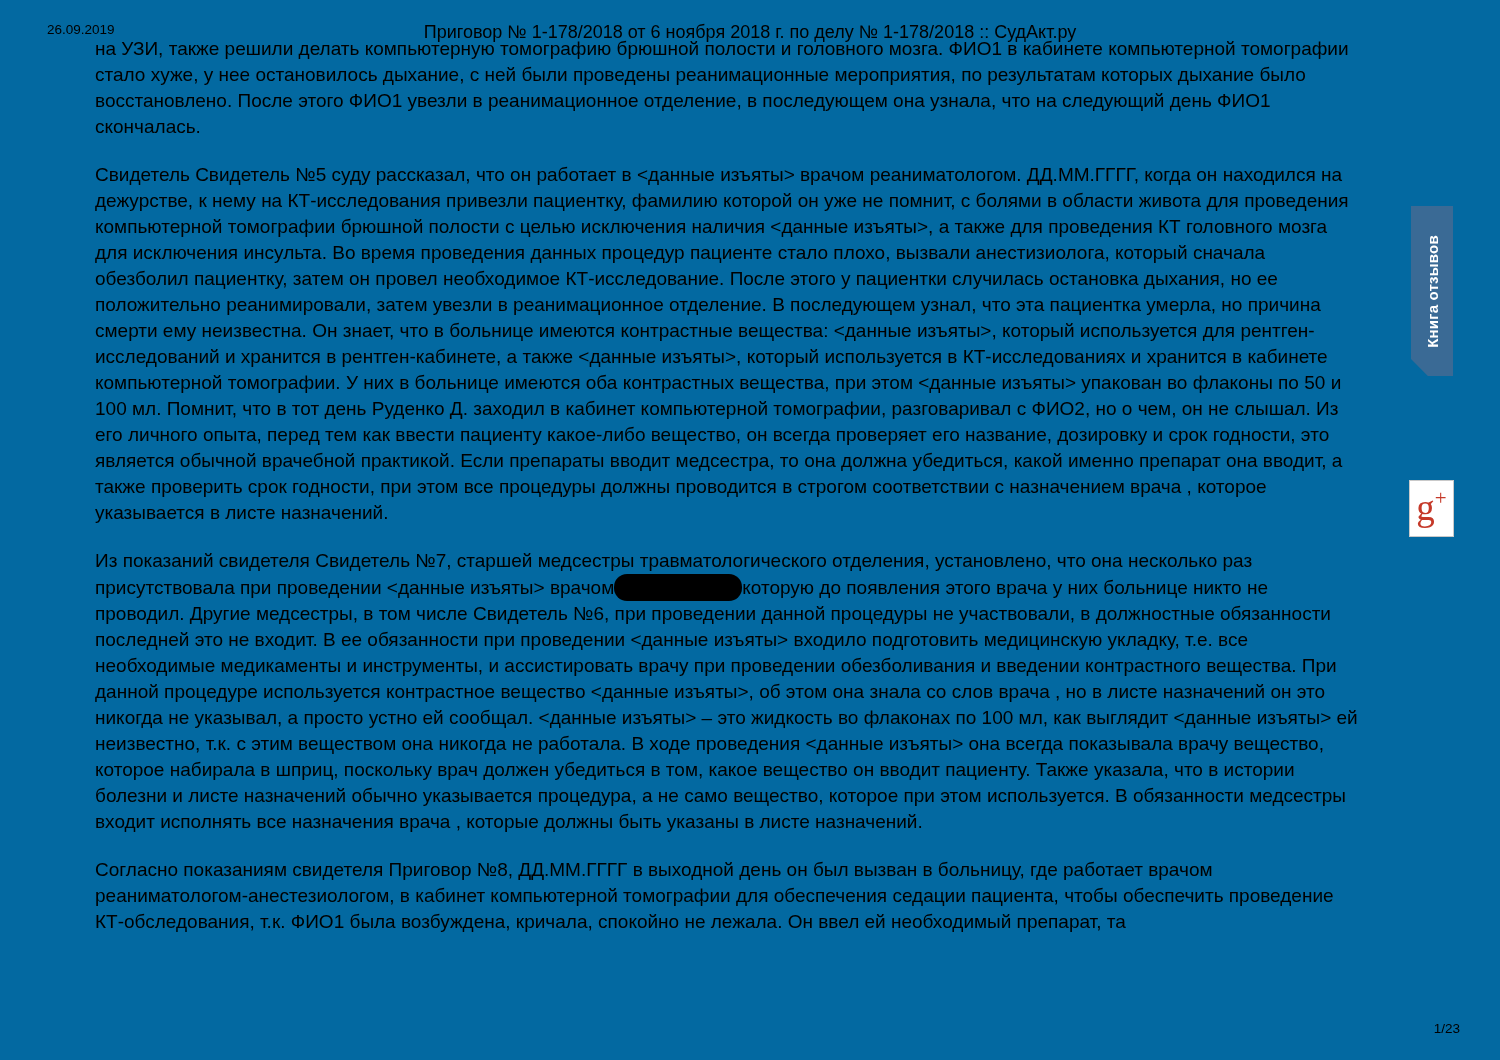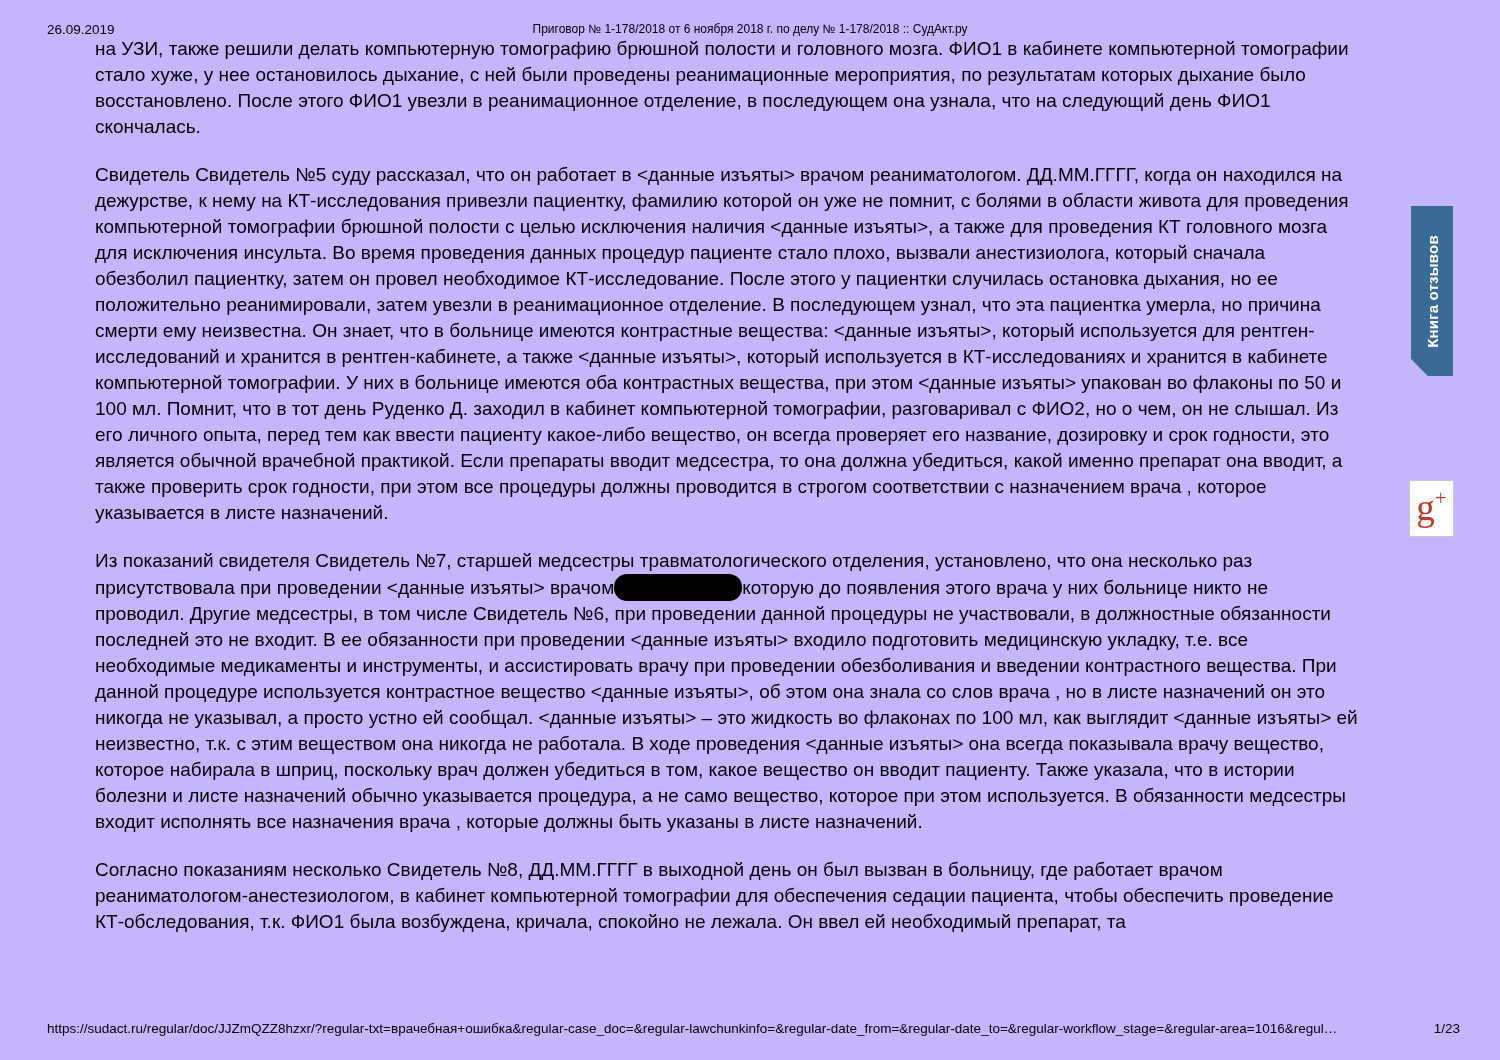--- a/index.html
+++ b/index.html
@@ -1,20 +1,20 @@
 <!DOCTYPE html>
 <html><head>
 <meta charset="utf-8">
 <style>
   * { margin:0; padding:0; box-sizing:border-box; }
   body { background:#ffffff; font-family:"Liberation Sans", sans-serif; }
-  .page { position:relative; width:1500px; height:1060px; background:#c4b5fd; overflow:hidden; }
+  .page { position:relative; width:1500px; height:1060px; background:#0369a1; overflow:hidden; }
 
   .print-date { position:absolute; top:22px; left:47px; font-size:13.5px; color:#000; }
-  .print-title { position:absolute; top:22px; left:0; width:100%; text-align:center; font-size:12px; color:#000; }
+  .print-title { position:absolute; top:22px; left:0; width:100%; text-align:center; font-size:18px; color:#000; }
 
   .doc { position:absolute; top:36px; left:95px; width:1264px; font-size:19px; line-height:26px; color:#000; }
   .doc p { margin:0 0 22px 0; }
   .doc b { font-weight:normal; }
   .redaction { display:inline-block; width:128px; height:27px; background:#000; border-radius:13px; vertical-align:-7px; }
 
   .feedback-tab { position:absolute; top:206px; right:47px; width:42px; height:170px; background:#3a6a95;
                   clip-path:polygon(0 0,100% 0,100% 100%,40% 100%,0 90%);
                   display:flex; align-items:center; justify-content:center; cursor:pointer; }
   .feedback-tab .tab-label { transform:rotate(-90deg); white-space:nowrap; color:#ffffff;
@@ -35,28 +35,27 @@
 
 <div class="page">
 
   <div class="print-date">26.09.2019</div>
   <div class="print-title">Приговор № 1-178/2018 от 6 ноября 2018 г. по делу № 1-178/2018 :: СудАкт.ру</div>
 
   <div class="doc">
     <p><span>на УЗИ, также решили делать компьютерную томографию брюшной полости и головного мозга. ФИО1 в кабинете компьютерной томографии стало хуже, у нее остановилось дыхание, с ней были проведены реанимационные мероприятия, по результатам которых дыхание было восстановлено. После этого ФИО1 увезли в реанимационное отделение, в последующем она узнала, что на следующий день ФИО1 скончалась.</span></p>
     <p><span>Свидетель Свидетель №5 суду рассказал, что он работает в &lt;данные изъяты&gt; </span><b>врачом</b><span> реаниматологом. ДД.ММ.ГГГГ, когда он находился на дежурстве, к нему на КТ-исследования привезли пациентку, фамилию которой он уже не помнит, с болями в области живота для проведения компьютерной томографии брюшной полости с целью исключения наличия &lt;данные изъяты&gt;, а также для проведения КТ головного мозга для исключения инсульта. Во время проведения данных процедур пациенте стало плохо, вызвали анестизиолога, который сначала обезболил пациентку, затем он провел необходимое КТ-исследование. После этого у пациентки случилась остановка дыхания, но ее положительно реанимировали, затем увезли в реанимационное отделение. В последующем узнал, что эта пациентка умерла, но причина смерти ему неизвестна. Он знает, что в больнице имеются контрастные вещества: &lt;данные изъяты&gt;, который используется для рентген-исследований и хранится в рентген-кабинете, а также &lt;данные изъяты&gt;, который используется в КТ-исследованиях и хранится в кабинете компьютерной томографии. У них в больнице имеются оба контрастных вещества, при этом &lt;данные изъяты&gt; упакован во флаконы по 50 и 100 мл. Помнит, что в тот день Руденко Д. заходил в кабинет компьютерной томографии, разговаривал с ФИО2, но о чем, он не слышал. Из его личного опыта, перед тем как ввести пациенту какое-либо вещество, он всегда проверяет его название, дозировку и срок годности, это является обычной </span><b>врачебной</b><span> практикой. Если препараты вводит медсестра, то она должна убедиться, какой именно препарат она вводит, а также проверить срок годности, при этом все процедуры должны проводится в строгом соответствии с назначением </span><b>врача</b><span> , которое указывается в листе назначений.</span></p>
     <p><span>Из показаний свидетеля Свидетель №7, старшей медсестры травматологического отделения, установлено, что она несколько раз присутствовала при проведении &lt;данные изъяты&gt; </span><b>врачом</b><span class="redaction"></span><span>которую до появления этого </span><b>врача</b><span> у них больнице никто не проводил. Другие медсестры, в том числе Свидетель №6, при проведении данной процедуры не участвовали, в должностные обязанности последней это не входит. В ее обязанности при проведении &lt;данные изъяты&gt; входило подготовить медицинскую укладку, т.е. все необходимые медикаменты и инструменты, и ассистировать </span><b>врачу</b><span> при проведении обезболивания и введении контрастного вещества. При данной процедуре используется контрастное вещество &lt;данные изъяты&gt;, об этом она знала со слов </span><b>врача</b><span> , но в листе назначений он это никогда не указывал, а просто устно ей сообщал. &lt;данные изъяты&gt; – это жидкость во флаконах по 100 мл, как выглядит &lt;данные изъяты&gt; ей неизвестно, т.к. с этим веществом она никогда не работала. В ходе проведения &lt;данные изъяты&gt; она всегда показывала </span><b>врачу</b><span> вещество, которое набирала в шприц, поскольку </span><b>врач</b><span> должен убедиться в том, какое вещество он вводит пациенту. Также указала, что в истории болезни и листе назначений обычно указывается процедура, а не само вещество, которое при этом используется. В обязанности медсестры входит исполнять все назначения </span><b>врача</b><span> , которые должны быть указаны в листе назначений.</span></p>
-    <p><span>Согласно показаниям несколько Свидетель №8, ДД.ММ.ГГГГ в выходной день он был вызван в больницу, где работает </span><b>врачом</b><span> реаниматологом-анестезиологом, в кабинет компьютерной томографии для обеспечения седации пациента, чтобы обеспечить проведение КТ-обследования, т.к. ФИО1 была возбуждена, кричала, спокойно не лежала. Он ввел ей необходимый препарат, та</span></p>
+    <p><span>Согласно показаниям свидетеля Приговор №8, ДД.ММ.ГГГГ в выходной день он был вызван в больницу, где работает </span><b>врачом</b><span> реаниматологом-анестезиологом, в кабинет компьютерной томографии для обеспечения седации пациента, чтобы обеспечить проведение КТ-обследования, т.к. ФИО1 была возбуждена, кричала, спокойно не лежала. Он ввел ей необходимый препарат, та</span></p>
   </div>
 
   <div class="feedback-tab">
     <span class="tab-label">Книга отзывов</span>
   </div>
 
   <div class="gplus">
     <span class="g">g</span>
       <span class="plus">+</span>
   </div>
 
-  <div class="print-footer-url">https://sudact.ru/regular/doc/JJZmQZZ8hzxr/?regular-txt=врачебная+ошибка&amp;regular-case_doc=&amp;regular-lawchunkinfo=&amp;regular-date_from=&amp;regular-date_to=&amp;regular-workflow_stage=&amp;regular-area=1016&amp;regul…</div>
   <div class="print-footer-page">1/23</div>
 
 </div>
 
 </body></html>

